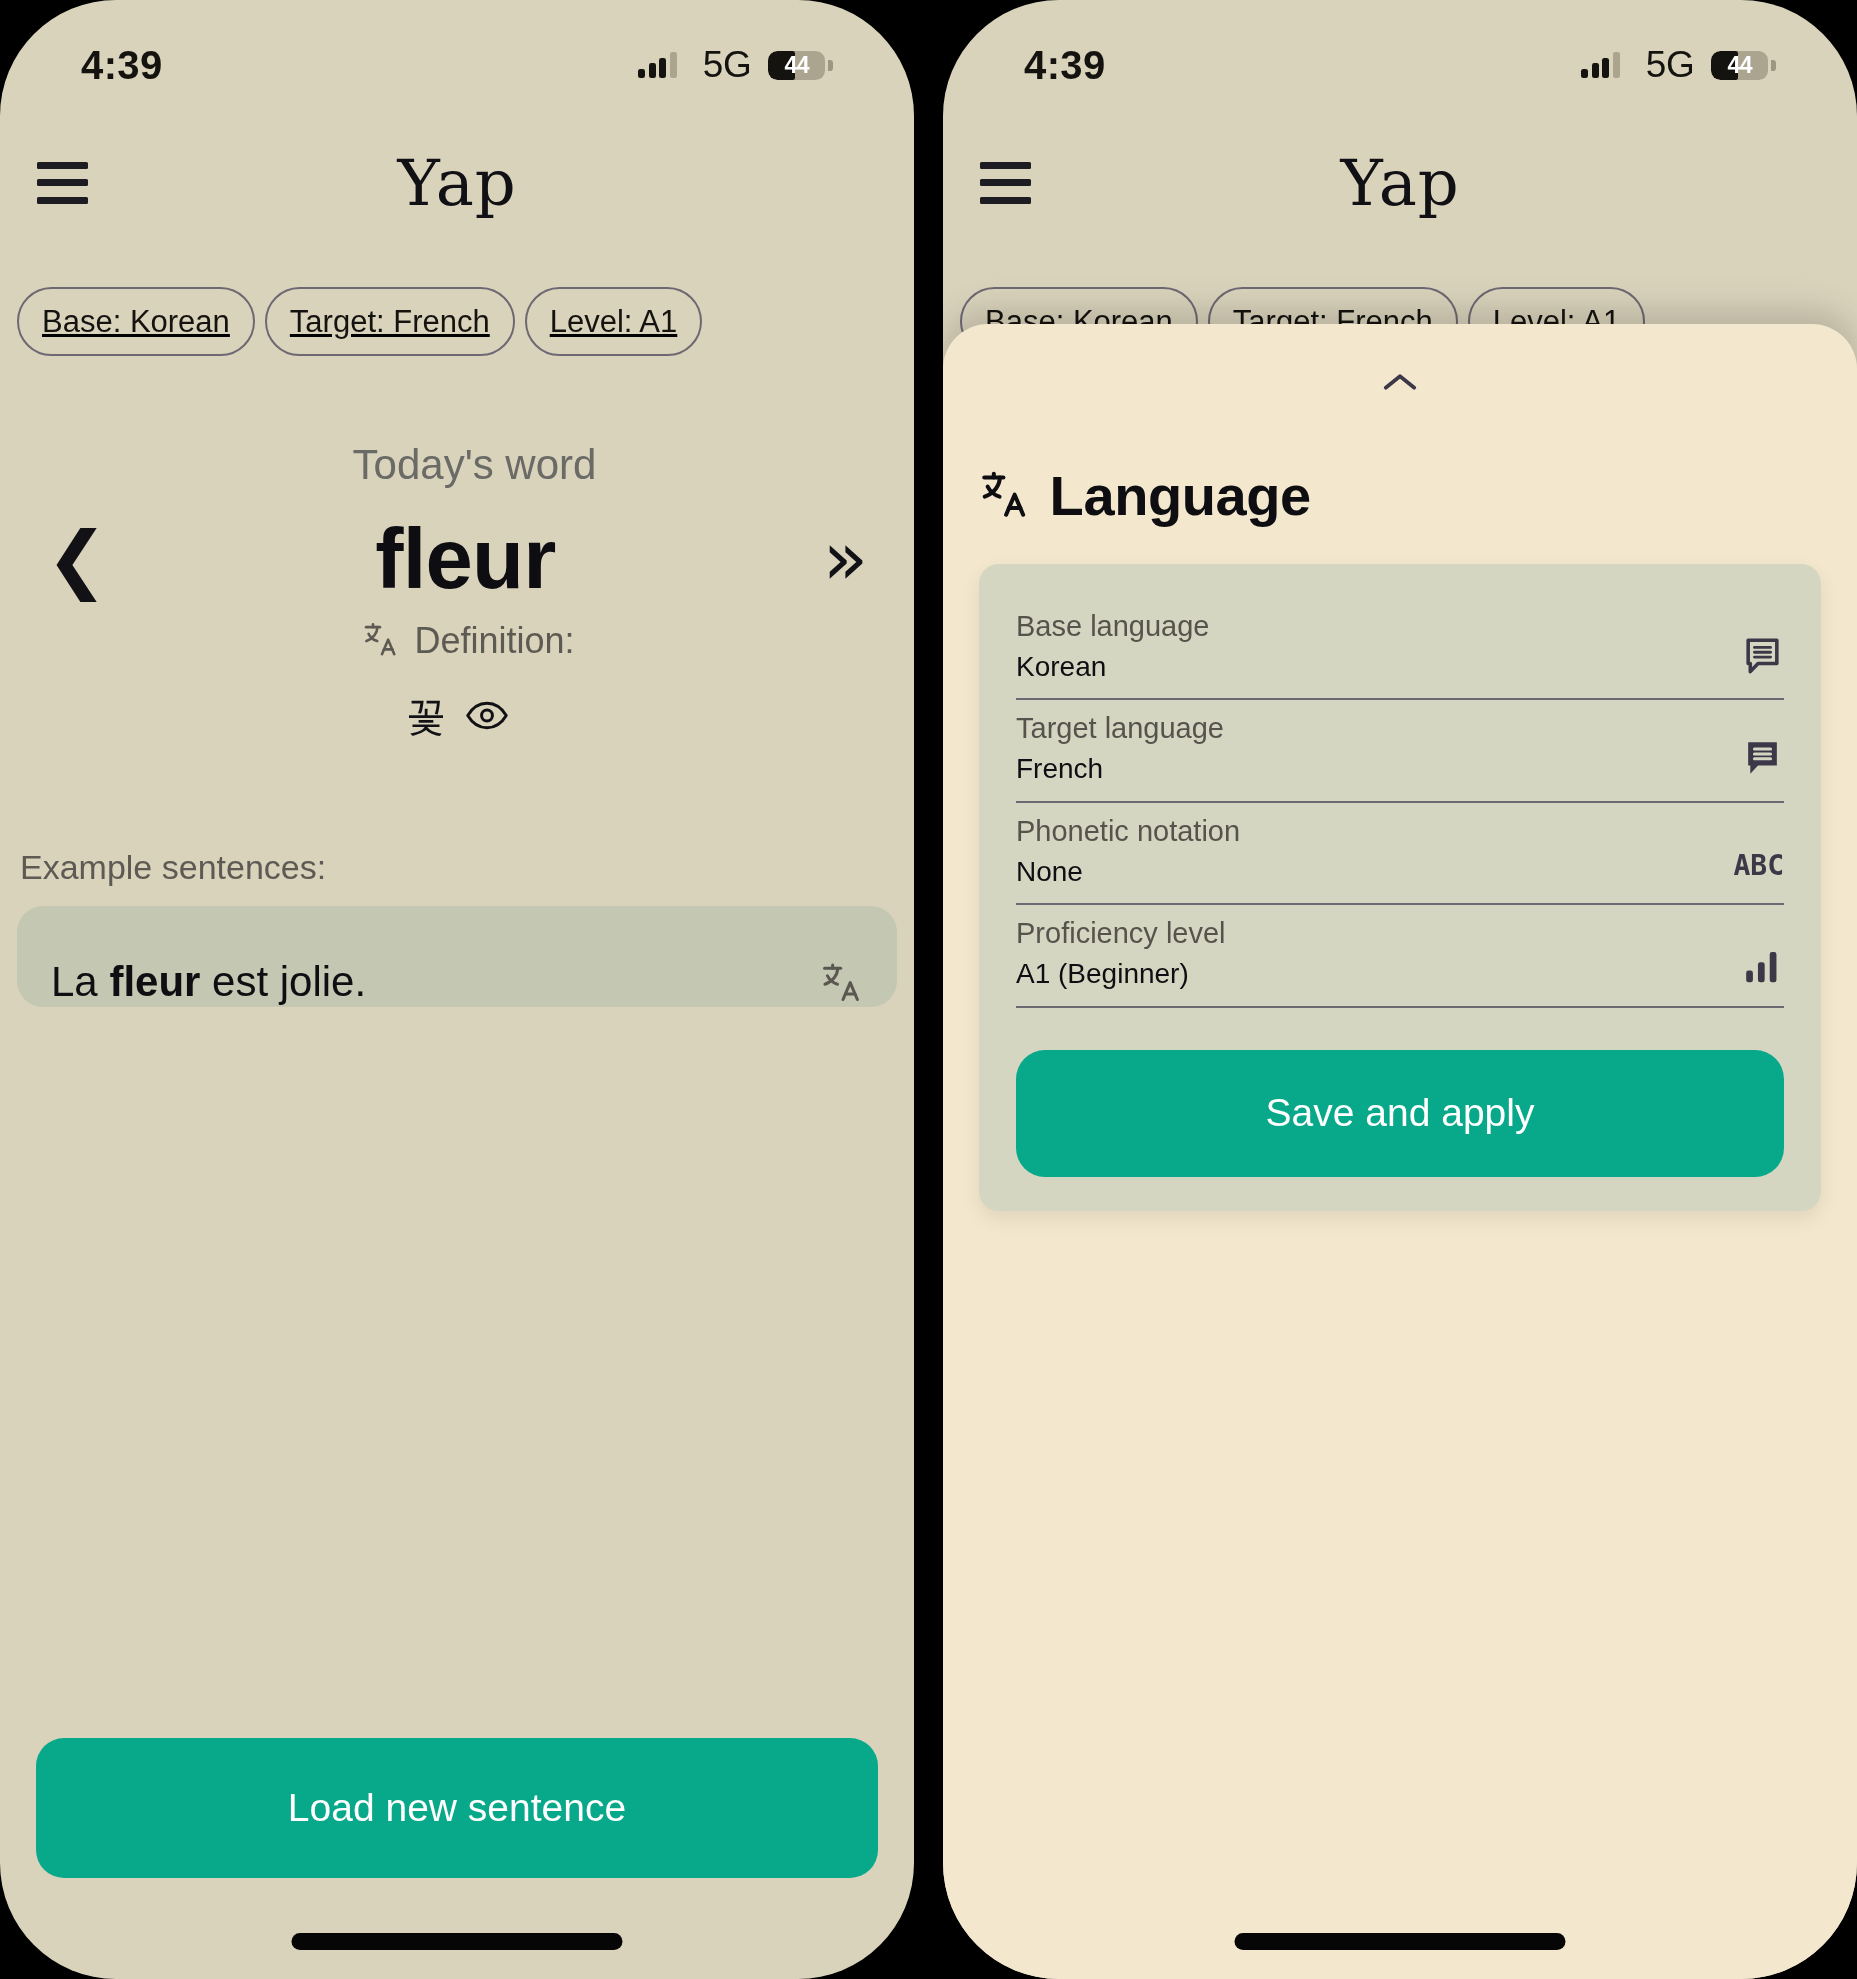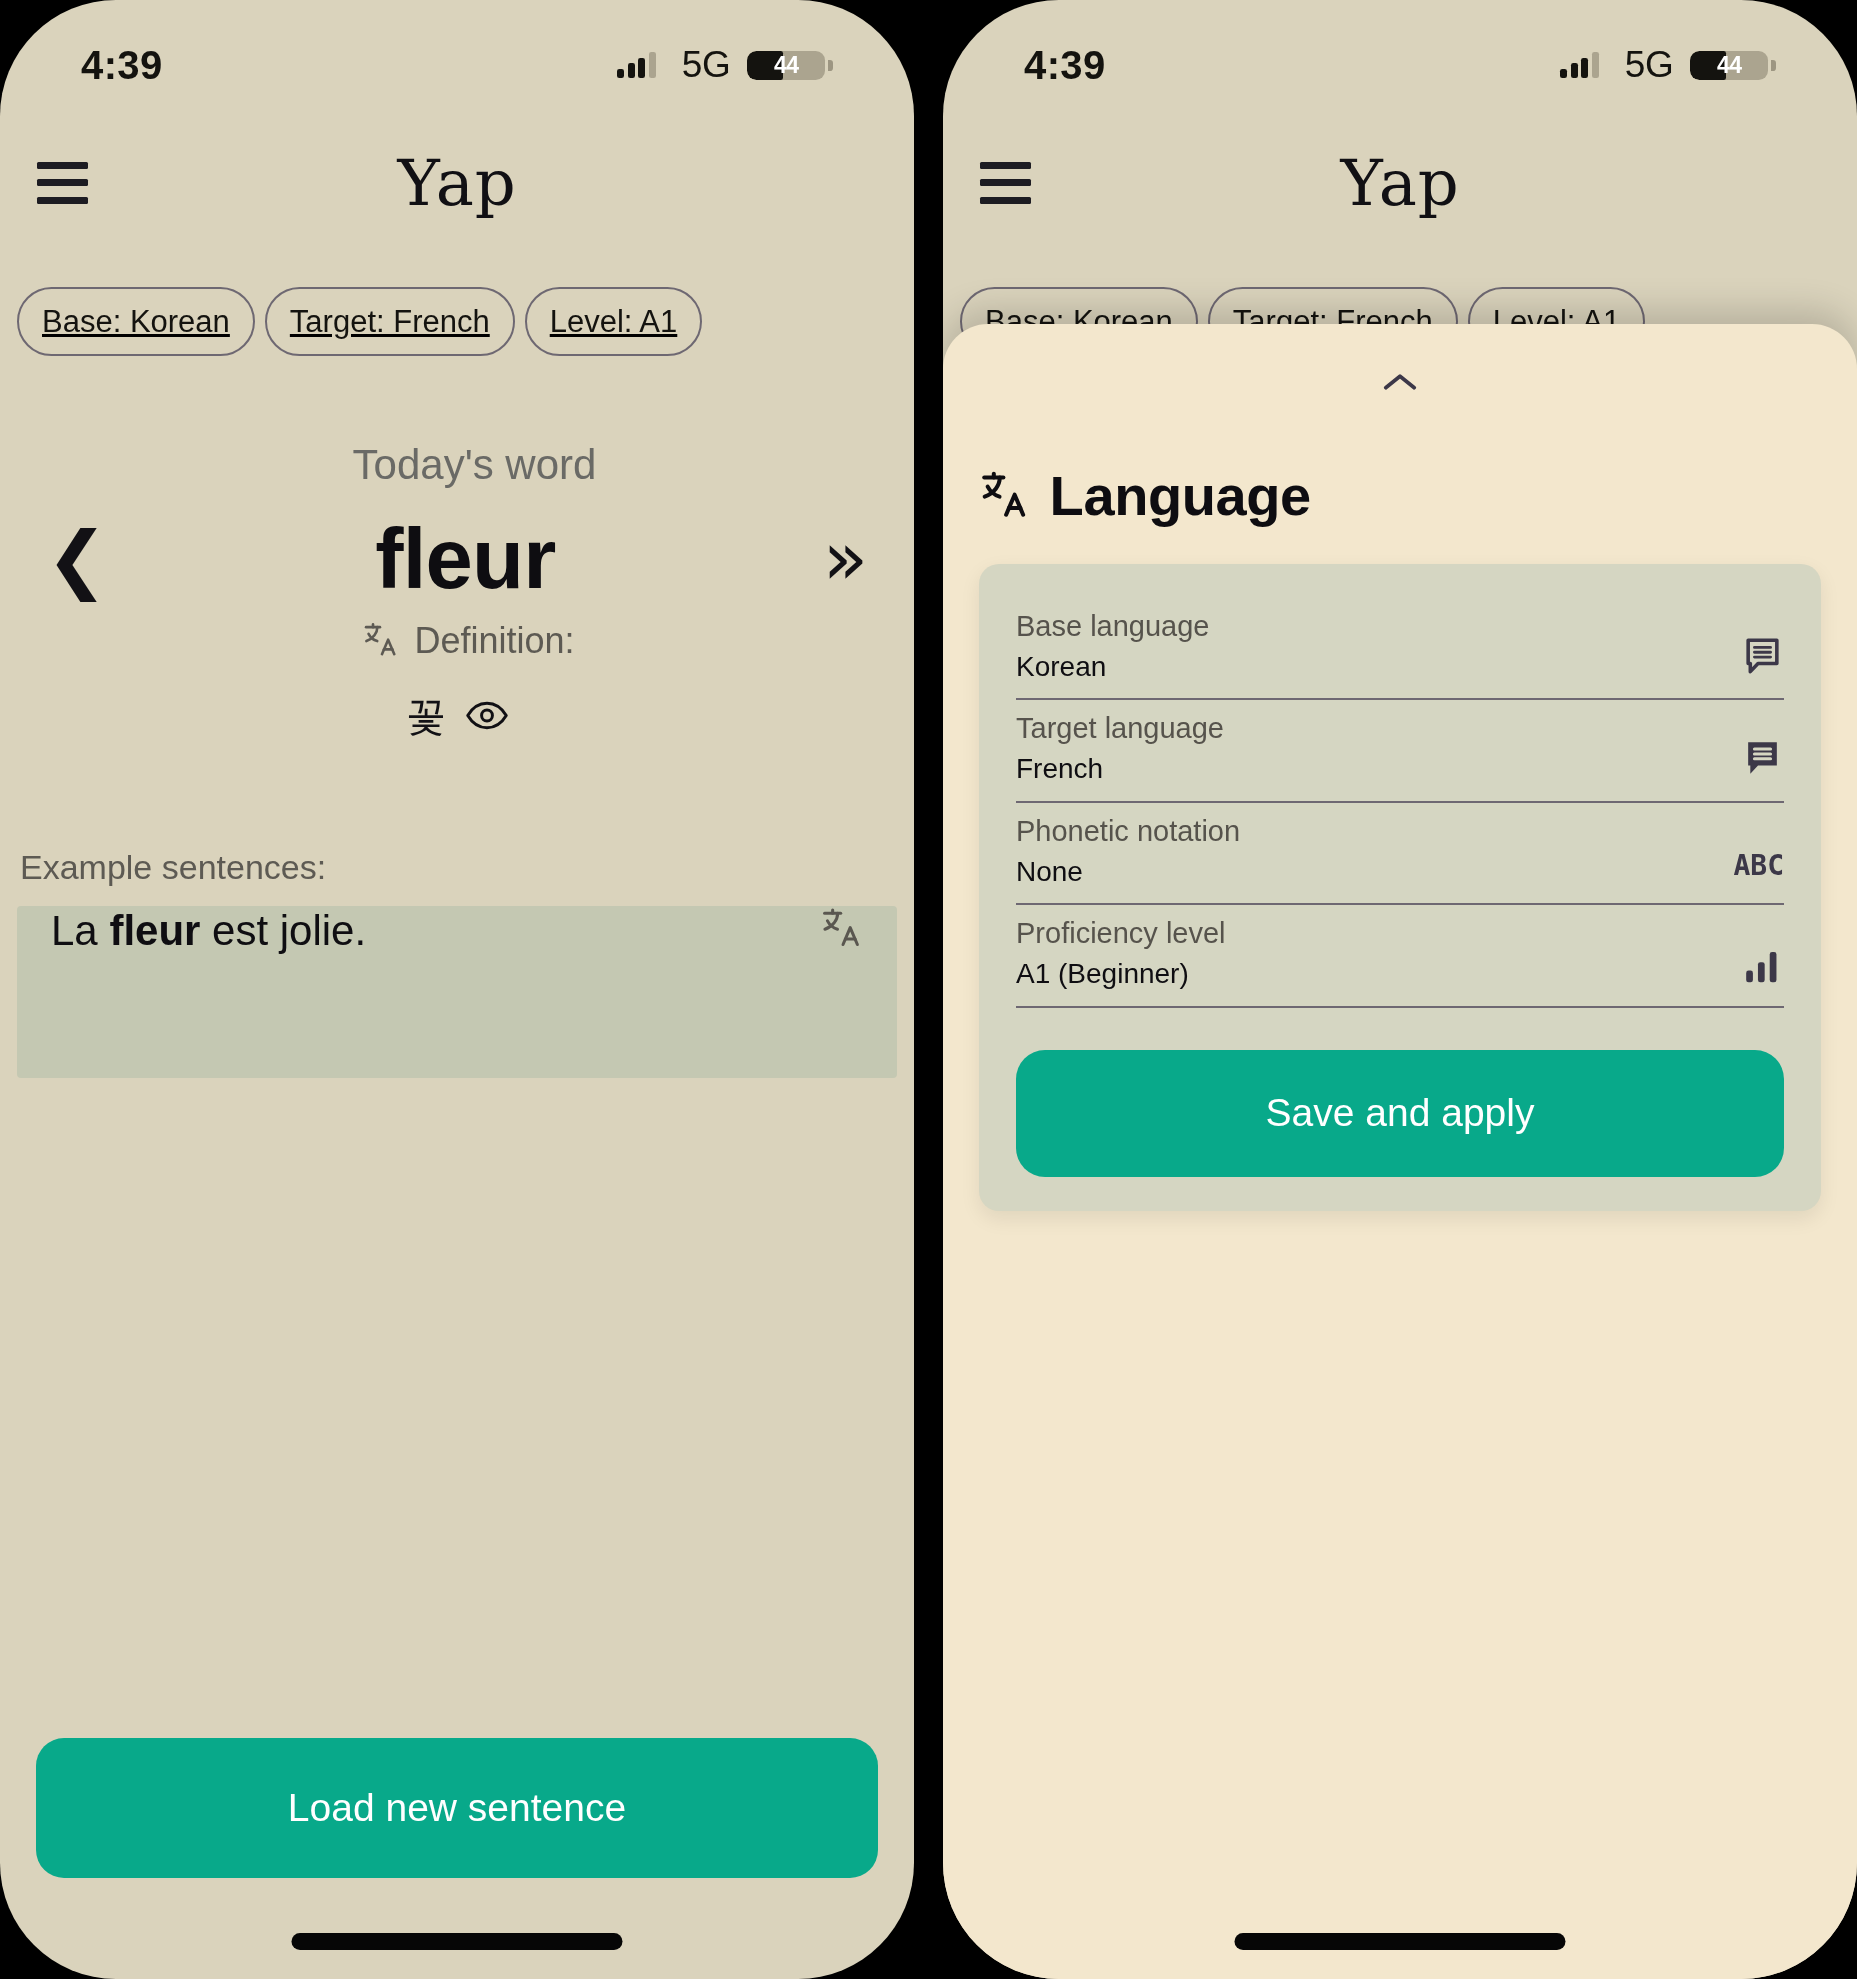--- a/index.html
+++ b/index.html
@@ -82,21 +82,21 @@
   .sig i:nth-child(4) { height: 25.6px; background: #aba48f; }
   .net {
     font-size: 37px;
     font-weight: 450;
     color: #14130f;
     letter-spacing: -0.4px;
     margin-left: 13px;
   }
   .battery {
     position: relative;
-    width: 78px;
+    width: 57px;
     height: 29px;
     border-radius: 9.3px;
     background: #aba48f;
     overflow: hidden;
     margin-left: 4.6px;
   }
   .battery .fill {
     position: absolute;
     left: 0; top: 0; bottom: 0;
     width: 46%;
@@ -254,25 +254,25 @@
     top: 848px;
     left: 20px;
     font-size: 34px;
     color: #5d5a53;
   }
   .ex-card {
     position: absolute;
     top: 906px;
     left: 17px;
     right: 17px;
-    height: 172px;
+    height: 101px;
     background: #C4C8B2;
-    border-radius: 4px;
-    display: flex;
-    align-items: flex-start;
+    border-radius: 26px;
+    display: flex;
+    align-items: flex-end;
     justify-content: space-between;
     padding: 0 33px 0 34px;
     box-sizing: border-box;
   }
   .ex-text {
     font-size: 42px;
     color: #0f0e12;
     line-height: 1.2;
   }
   .ex-text b { font-weight: 700; }

